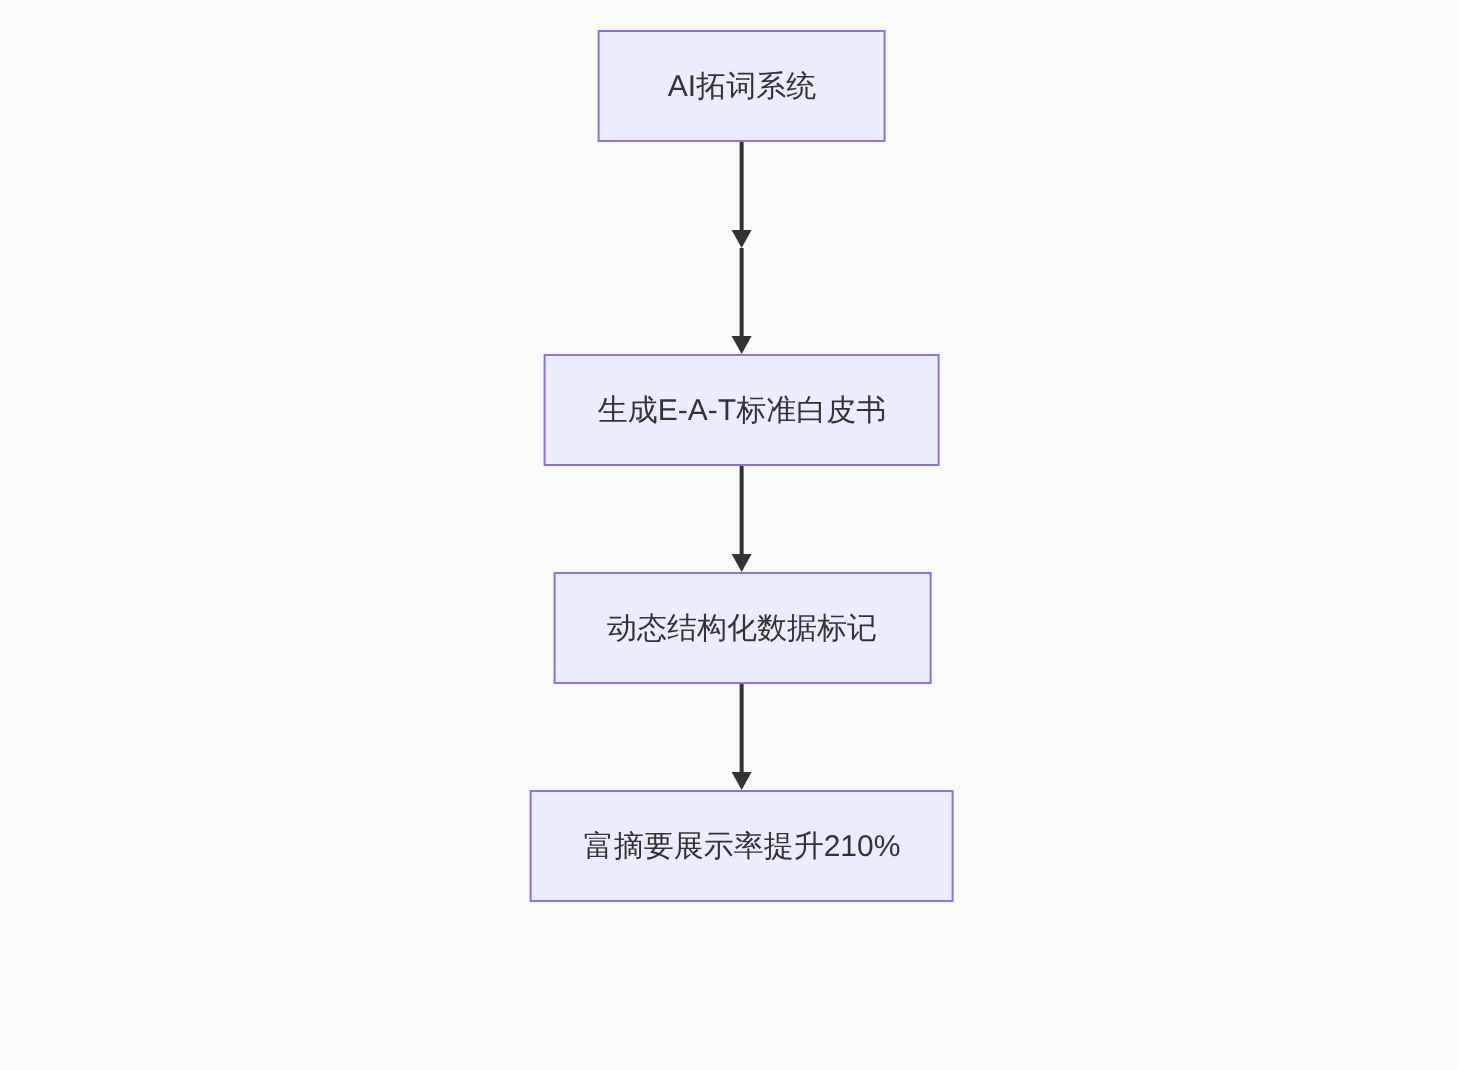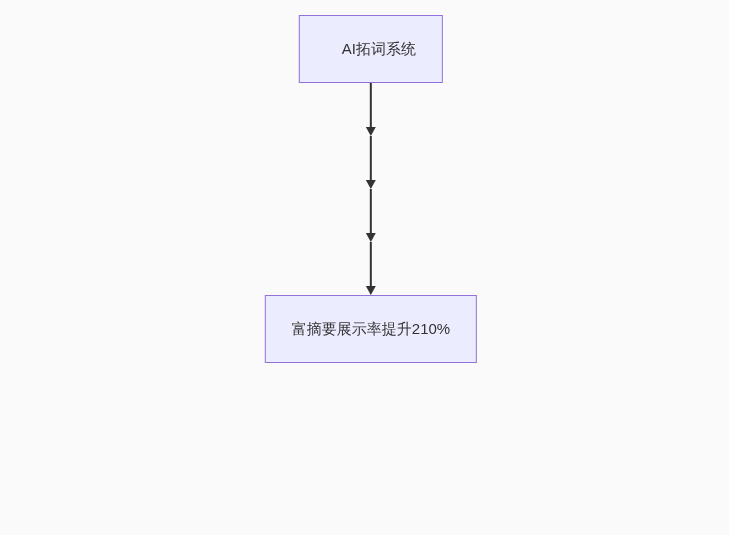--- a/index.html
+++ b/index.html
@@ -18,26 +18,26 @@
     position: absolute;
     top: 15px;
     left: 371px;
     transform: translateX(-50%);
     display: flex;
     flex-direction: column;
     align-items: center;
   }
   .node {
     box-sizing: border-box;
-    height: 68px;
+    height: 56px;
     min-width: 144px;
     padding: 0 26px;
     display: flex;
     align-items: center;
-    justify-content: flex-end;
+    justify-content: center;
     background: var(--node-fill, #ECECFF);
     border: 1px solid var(--node-border, #9370DB);
   }
   .node-label {
     color: var(--text, #333333);
     font-size: 15px;
     white-space: nowrap;
   }
   .edge {
     display: flex;
@@ -73,26 +73,32 @@
     <div class="edge-line"></div>
     <div class="edge-arrowhead"></div>
   </div>
 
 
   <div class="edge">
     <div class="edge-line"></div>
     <div class="edge-arrowhead"></div>
   </div>
 
+  <div class="node">
+    <span class="node-label">生成E-A-T标准白皮书</span>
+  </div>
 
   <div class="edge">
     <div class="edge-line"></div>
     <div class="edge-arrowhead"></div>
   </div>
 
+  <div class="node">
+    <span class="node-label">动态结构化数据标记</span>
+  </div>
 
   <div class="edge">
     <div class="edge-line"></div>
     <div class="edge-arrowhead"></div>
   </div>
 
   <div class="node">
     <span class="node-label">富摘要展示率提升210%</span>
   </div>
 </div>

